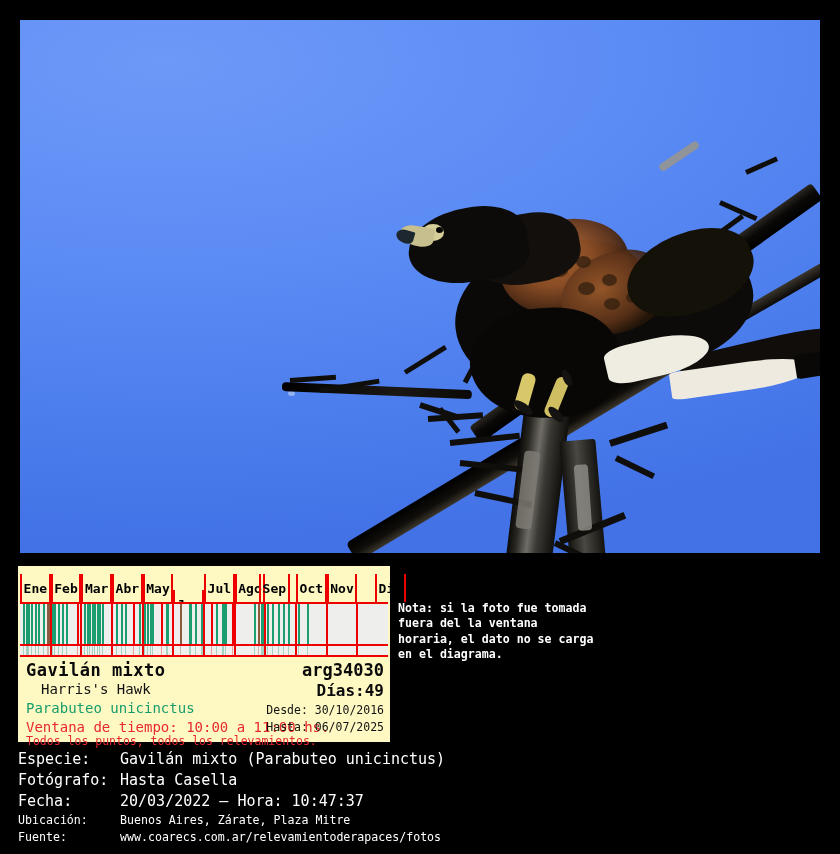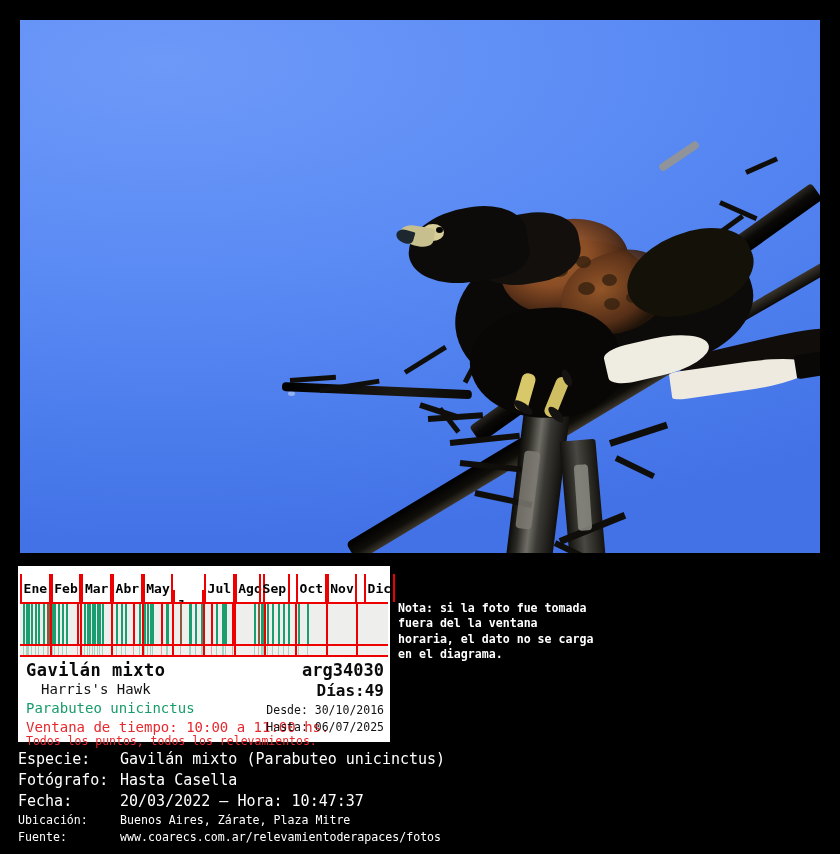--- a/index.html
+++ b/index.html
@@ -103,21 +103,21 @@
   
   #leg1{left:118px;top:175px;width:14px;height:38px;background:#d9c86a;
         border-radius:6px;transform:rotate(16deg);}
   #leg2{left:150px;top:178px;width:13px;height:42px;background:#cfbe62;
         border-radius:6px;transform:rotate(22deg);}
   .talon{position:absolute;background:#141312;border-radius:50%;}
 
   
   #panel{
     position:absolute;left:18px;top:566px;width:372px;height:176px;
-    background:#ffffff;box-sizing:border-box;
+    background:#fef9c3;box-sizing:border-box;
   }
   #monthsRow{position:absolute;left:2px;top:8px;width:368px;height:28px;}
   .mcell{
     position:absolute;top:0;height:28px;
     border-left:2px solid #ef0000;border-right:2px solid #ef0000;
     box-sizing:border-box;color:#000;font-size:13px;font-weight:bold;
     display:flex;align-items:center;justify-content:center;
     font-family:"DejaVu Sans Mono","Liberation Mono",monospace;
   }
   #strip{
@@ -263,21 +263,21 @@
       </div>
       <div class="mcell" style="left: 239px; width: 30.6667px;">
         <span>Sep</span>
       </div>
       <div class="mcell" style="left: 276px; width: 30.6667px;">
         <span>Oct</span>
       </div>
       <div class="mcell" style="left: 306.667px; width: 30.6667px;">
         <span>Nov</span>
       </div>
-      <div class="mcell" style="left: 344px; width: 30.6667px; text-align: center;">
+      <div class="mcell" style="left: 355px; width: 30.6667px; text-align: center;">
         <span>Dic</span>
       </div>
     </div>
 
   <div id="strip">
       <div class="tick" style="left: 2.944px; width: 2px; background: rgb(26, 158, 112);"></div>
       <div class="tick" style="left: 5.888px; width: 4px; background: rgb(26, 158, 112);"></div>
       <div class="tick" style="left: 11.04px; width: 2px; background: rgb(26, 158, 112);"></div>
       <div class="tick" style="left: 14.72px; width: 2px; background: rgb(26, 158, 112);"></div>
       <div class="tick" style="left: 18.4px; width: 2px; background: rgb(26, 158, 112);"></div>

